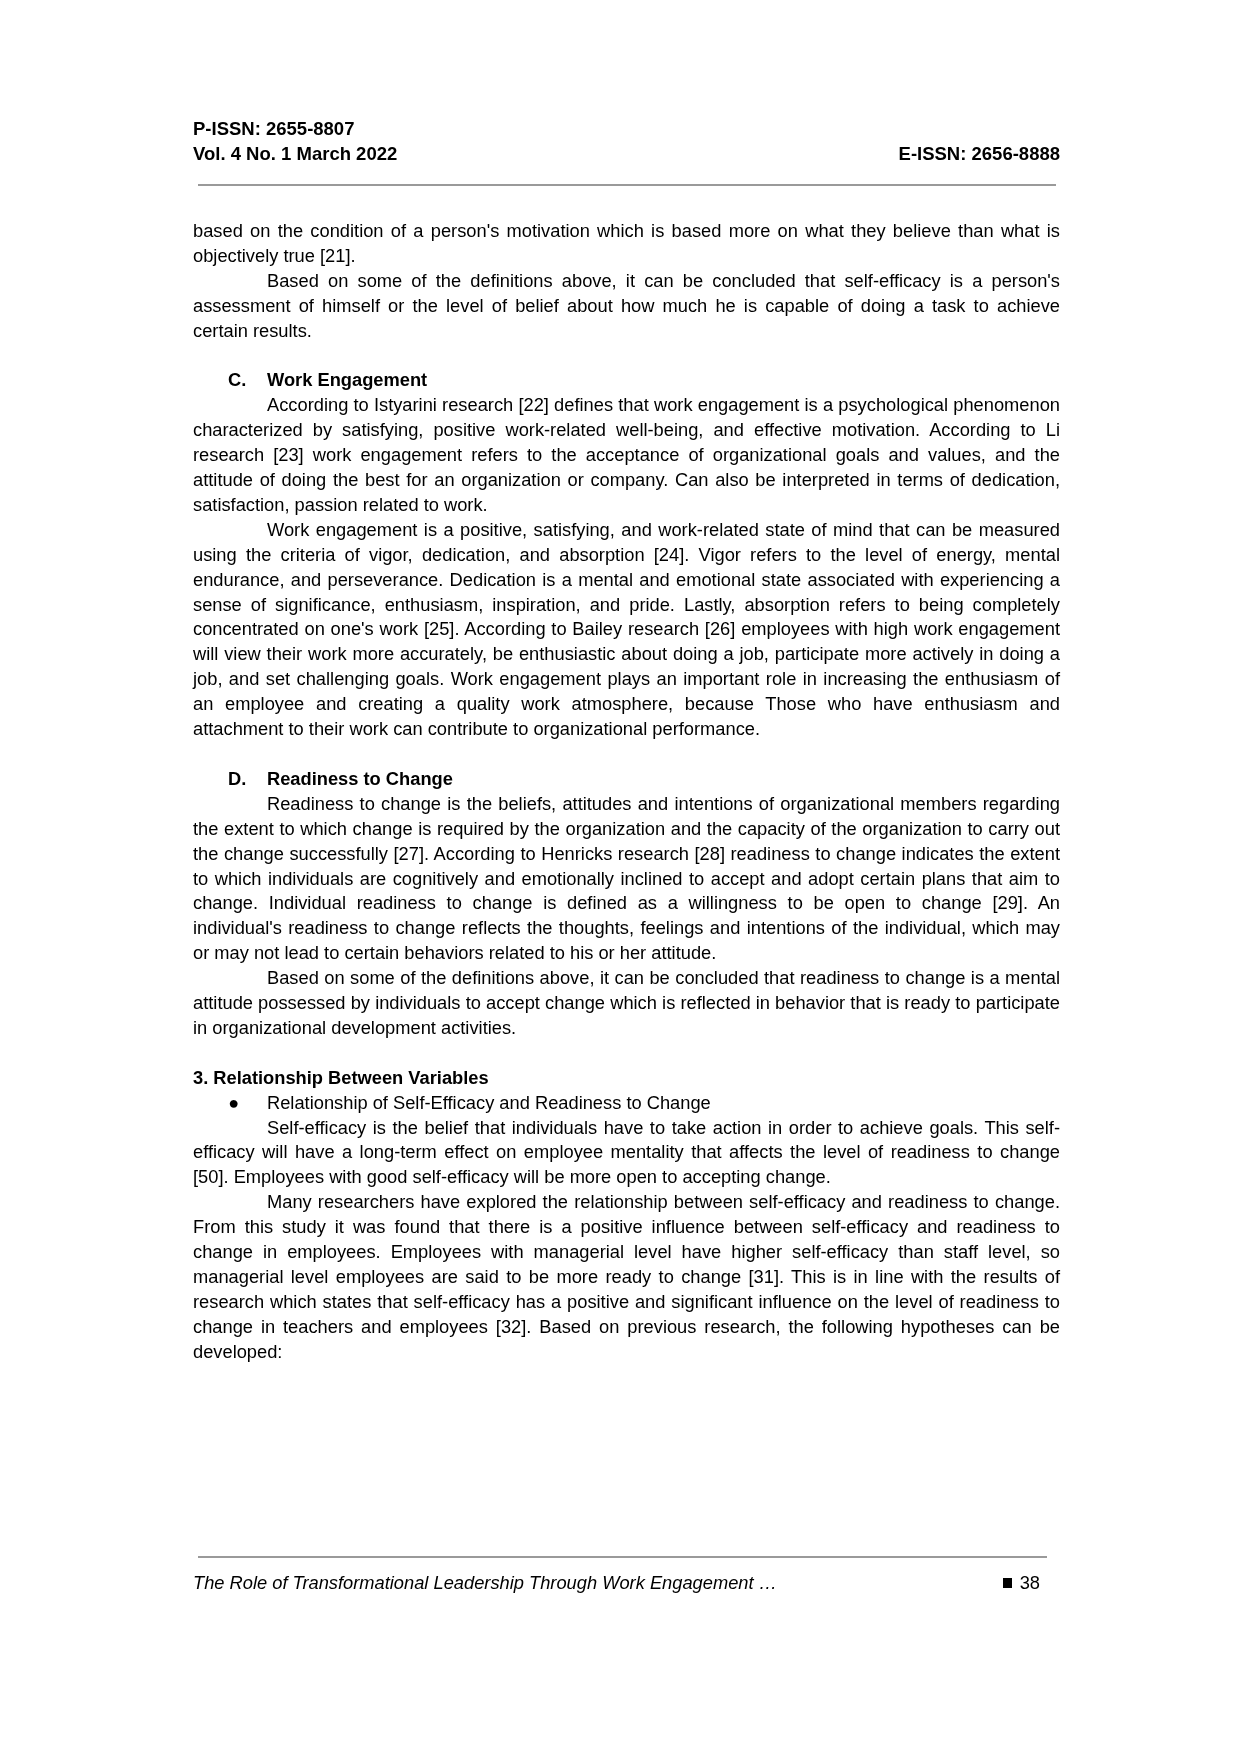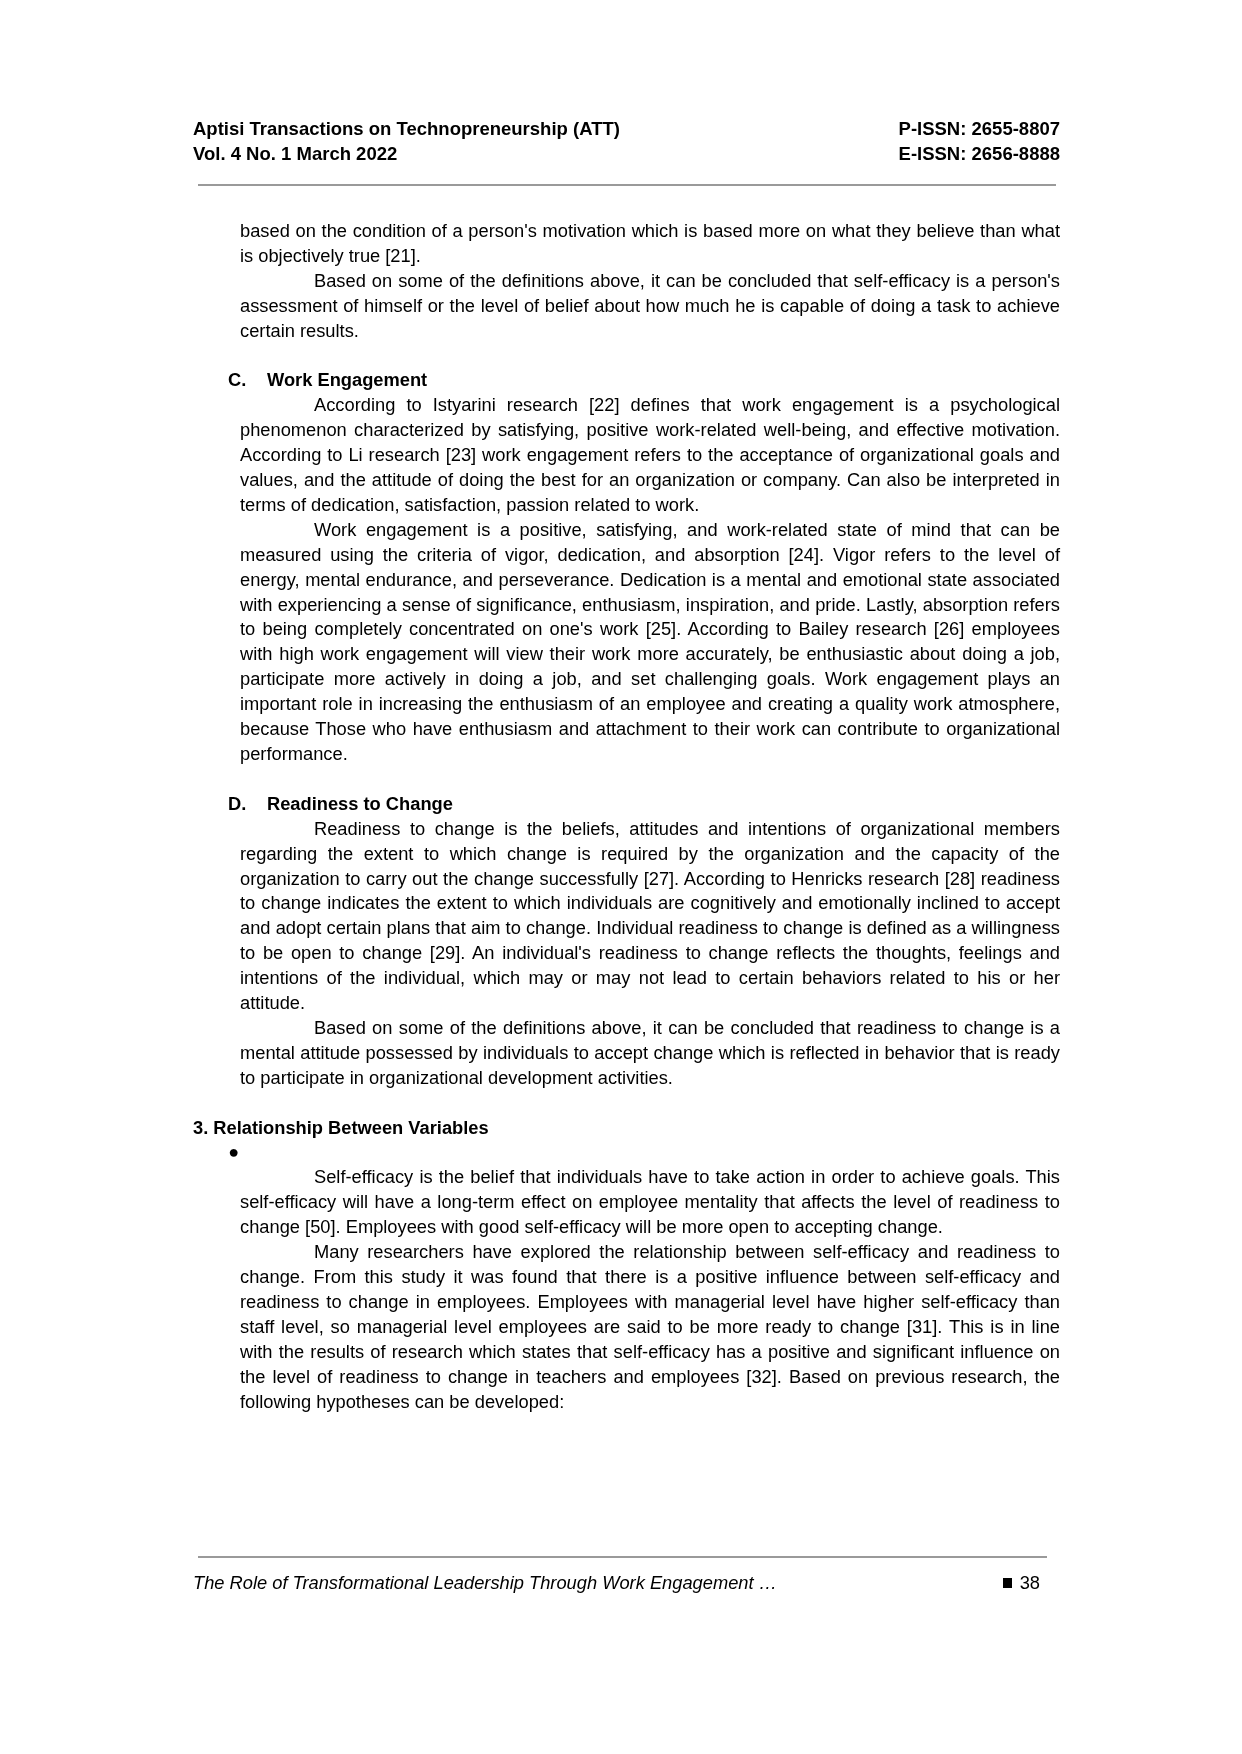--- a/index.html
+++ b/index.html
@@ -6,39 +6,38 @@
   body { width:1242px; height:1754px; position:relative; overflow:hidden;
          font-family:"Liberation Sans", sans-serif; color:#000; }
   .header { position:absolute; left:193px; top:116px; width:867px; font-weight:bold; font-size:18.5px; line-height:25px; }
   .header .row { display:flex; justify-content:space-between; }
   .rule { position:absolute; height:2px; background:#9a9a9a; }
   .rule.top { left:198px; top:184px; width:858px; }
   .rule.bottom { left:198px; top:1556px; width:849px; }
   .content { position:absolute; left:193px; top:219px; width:867px; font-size:18.3px; line-height:24.9px; }
   .content p { margin:0; text-align:justify; }
   .content p.indent { text-indent:74px; }
-  .content p.last { text-align-last:left;margin-left:47px; }
+  .content p.last { text-align-last:left; }
   .blank { height:24.9px; }
   .subhead { font-weight:bold; display:flex; }
   .subhead .num { width:74px; text-align:right; padding-right:0; box-sizing:border-box; }
   .subhead .num span { display:inline-block; width:39px; text-align:left; }
   .bullet { display:flex; }
   .bullet .dot { width:74px; box-sizing:border-box; padding-left:35px; }
   .h1 b { font-weight:bold; }
   .footer { position:absolute; left:193px; top:1570px; width:847px; font-size:18.3px; line-height:25px; display:flex; justify-content:space-between;gap:39px; }
   .footer .title { font-style:italic; }
   .footer .pg { display:flex; align-items:center; gap:8px; }
   .footer .sq { display:inline-block; width:9px; height:10px; background:#000; }
 </style>
 </head>
 <body>
 
 <div class="header">
   <div class="row">
-    <span>Aptisi Transactions on Technopreneurship (ATT)</span>
     <span>P-ISSN: 2655-8807</span>
   </div>
   <div class="row">
     <span>Vol. 4 No. 1 March 2022</span>
     <span>E-ISSN: 2656-8888</span>
   </div>
 </div>
 <div class="rule top"></div>
 
 <div class="content">
@@ -60,20 +59,21 @@
   </div>
   <p class="indent last">Readiness to change is the beliefs, attitudes and intentions of organizational members regarding the extent to which change is required by the organization and the capacity of the organization to carry out the change successfully [27]. According to Henricks research [28] readiness to change indicates the extent to which individuals are cognitively and emotionally inclined to accept and adopt certain plans that aim to change. Individual readiness to change is defined as a willingness to be open to change [29]. An individual's readiness to change reflects the thoughts, feelings and intentions of the individual, which may or may not lead to certain behaviors related to his or her attitude.</p>
   <p class="indent last">Based on some of the definitions above, it can be concluded that readiness to change is a mental attitude possessed by individuals to accept change which is reflected in behavior that is ready to participate in organizational development activities.</p>
   <div class="blank"></div>
 
   <div class="subhead">
     <span>3. Relationship Between Variables</span>
   </div>
   <div class="bullet">
     <span class="dot">●</span>
+    <span>Relationship of Self-Efficacy and Readiness to Change</span>
   </div>
   <p class="indent last">Self-efficacy is the belief that individuals have to take action in order to achieve goals. This self-efficacy will have a long-term effect on employee mentality that affects the level of readiness to change [50]. Employees with good self-efficacy will be more open to accepting change.</p>
   <p class="indent last">Many researchers have explored the relationship between self-efficacy and readiness to change. From this study it was found that there is a positive influence between self-efficacy and readiness to change in employees. Employees with managerial level have higher self-efficacy than staff level, so managerial level employees are said to be more ready to change [31]. This is in line with the results of research which states that self-efficacy has a positive and significant influence on the level of readiness to change in teachers and employees [32]. Based on previous research, the following hypotheses can be developed:</p>
 </div>
 
 <div class="rule bottom"></div>
 <div class="footer">
   <span class="title">The Role of Transformational Leadership Through Work Engagement …</span>
   <span class="pg">
     <span class="sq"></span>

